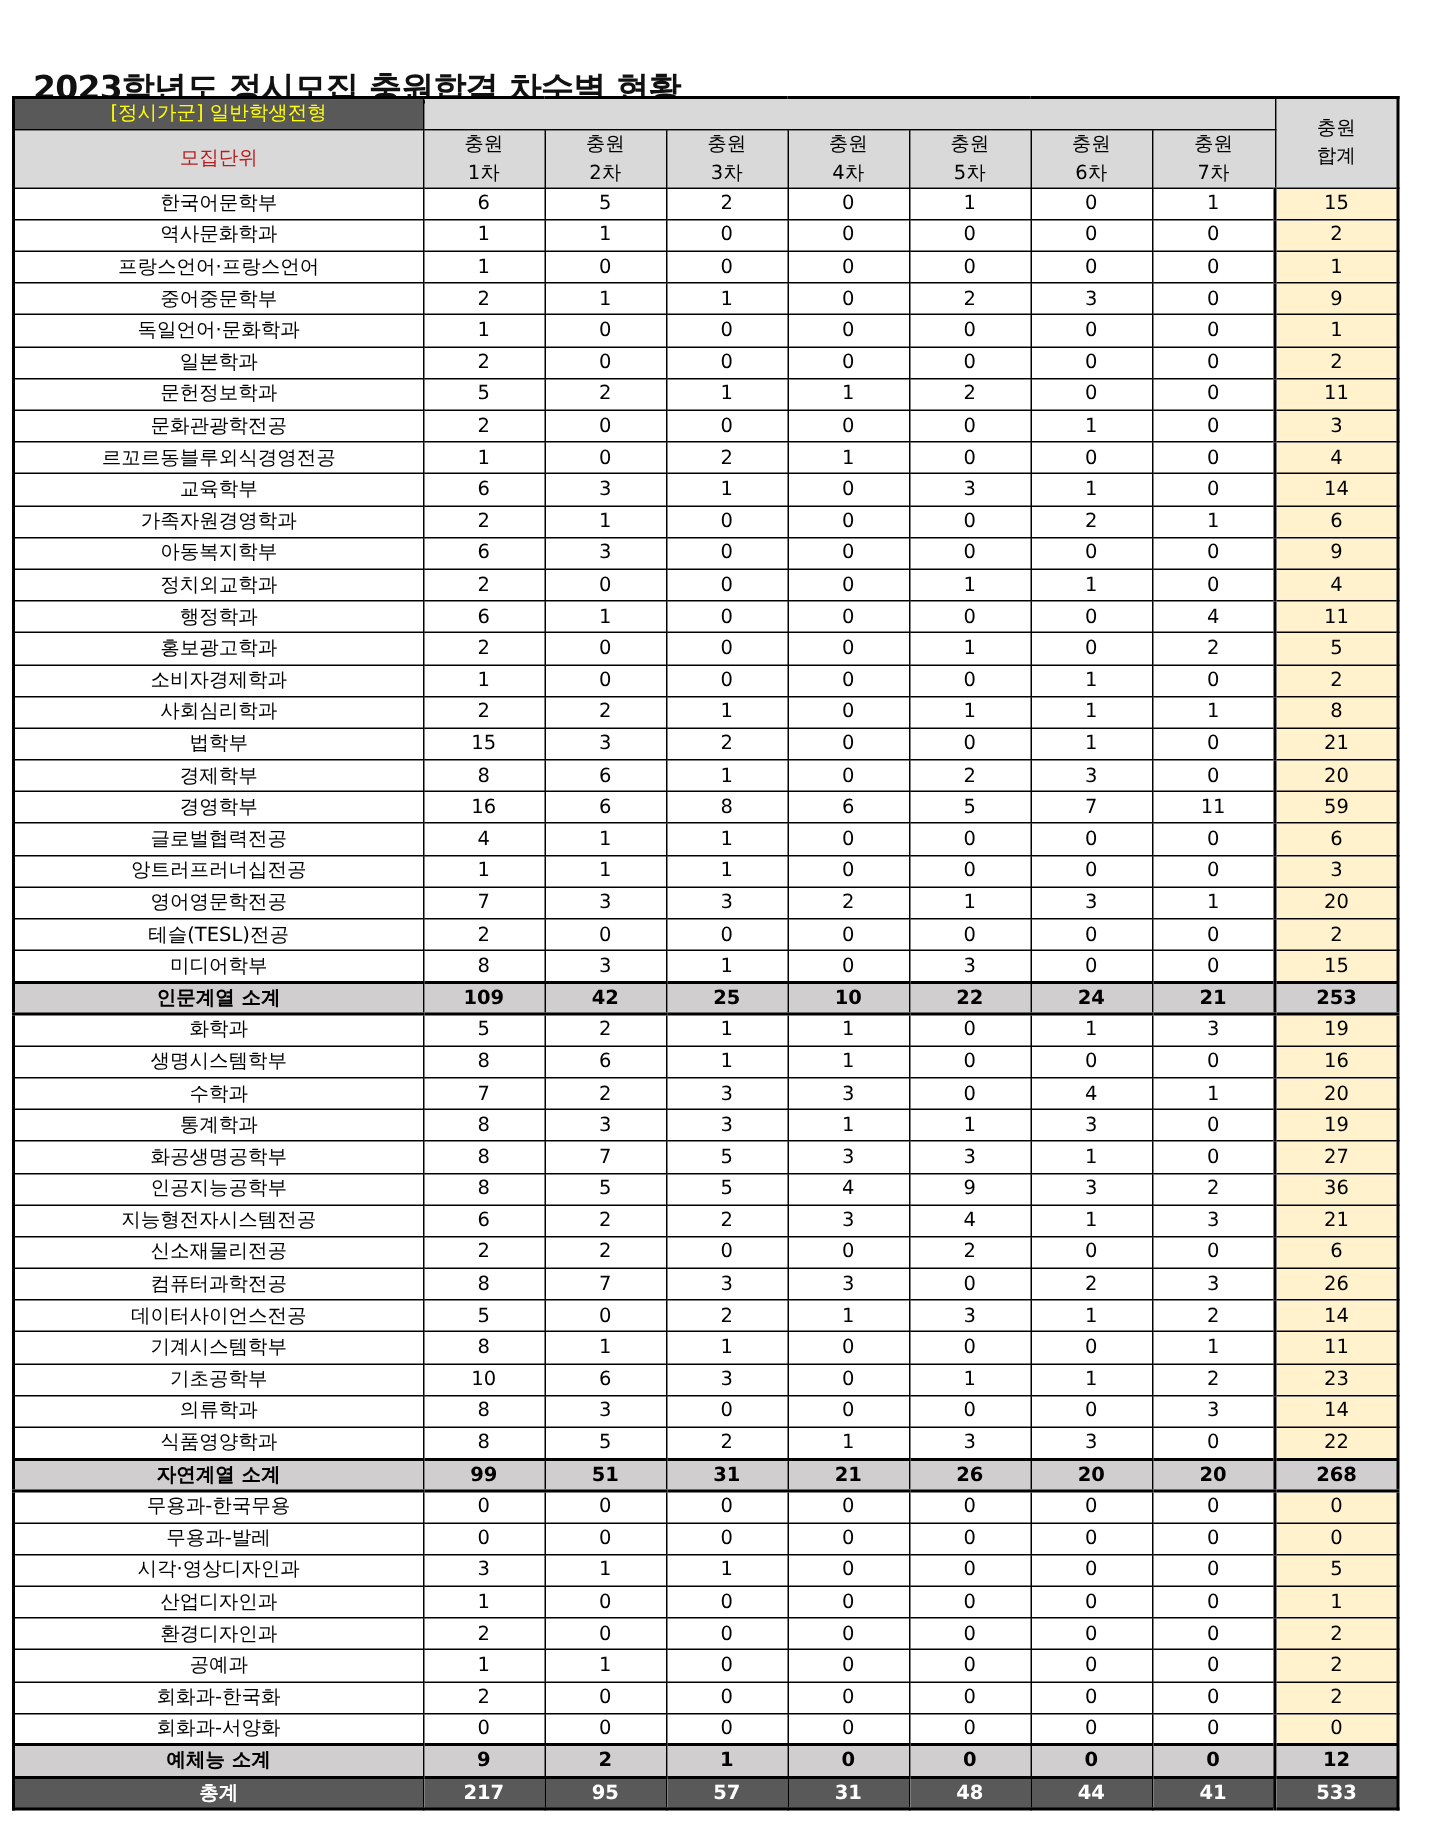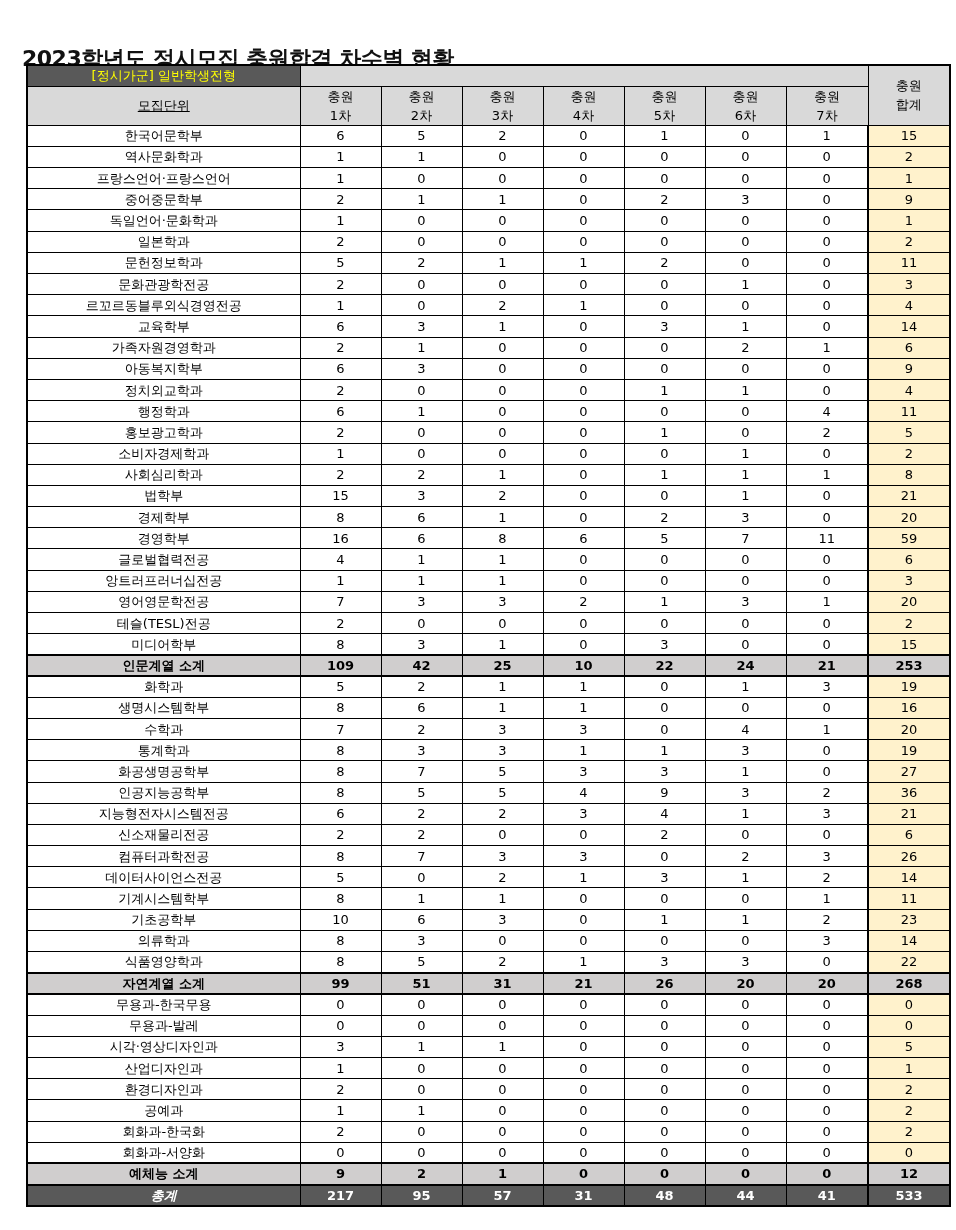--- a/index.html
+++ b/index.html
@@ -3,60 +3,60 @@
 <meta charset="utf-8">
 <style>
   * { box-sizing: border-box; margin: 0; padding: 0; }
   html, body { width: 956px; height: 1230px; background: #ffffff; overflow: hidden; }
   body { font-family: "DejaVu Sans", "Liberation Sans", sans-serif; color: #000; position: relative; }
   .title {
     position: absolute; left: 22px; top: 10px;
     font-size: 22px; font-weight: bold; letter-spacing: -0.5px; color: #111; margin-top: 34px;
   }
   table.grid {
-    position: absolute; left: 26px; top: 64px;
+    position: absolute; left: 8px; top: 64px;
     border-collapse: collapse; table-layout: fixed;
     border: 2.5px solid #000;
     font-size: 13px;
   }
   table.grid td, table.grid th {
     border: 1px solid #000;
     height: 21.2px; line-height: 19px;
     padding: 0 2px;
     text-align: center; white-space: nowrap; overflow: hidden;
     font-weight: normal;
   }
   td.name { text-align: left; padding-left: 3px; border-right: 2px solid #000; }
   td.tot { background: #fff2cc; border-left: 2px solid #000; }
   th.hdr-top-name {
     background: #595959; color: #ffff00; font-weight: bold; height: 22px;
     border-right: 2px solid #000;
   }
   th.hdr-top-blank { background: #d9d9d9; height: 22px; }
   th.hdr-name {
-    background: #d9d9d9; color: #000000; font-weight: bold; height: 43px;
-    border-right: 2px solid #000; border-bottom: 2.5px solid #000; text-decoration: underline;
+    background: #d9d9d9; color: #b91c1c; font-weight: bold; height: 43px;
+    border-right: 2px solid #000; border-bottom: 2.5px solid #000;
   }
   th.hdr-col {
     background: #d9d9d9; font-weight: bold; height: 43px; line-height: 19px;
     border-bottom: 2.5px solid #000;
   }
   th.hdr-tot {
     background: #d9d9d9; font-weight: bold; line-height: 19px;
     border-left: 2px solid #000; border-bottom: 2.5px solid #000;
   }
   tr.subtotal td {
     background: #d0cece; font-weight: bold;
     border-top: 2.5px solid #000; border-bottom: 2.5px solid #000; margin-left: 24px;
   }
   tr.subtotal td.name { text-align: center; }
   tr.grand td {
     background: #595959; color: #ffffff; font-weight: bold;
   }
-  tr.grand td.name { text-align: center; font-style: italic; }
+  tr.grand td.name { text-align: center; }
   .lines { display: block; }
 </style>
 </head>
 <body>
 
 <div class="title">2023학년도 정시모집 충원합격 차수별 현황</div>
 
 <table class="grid">
   <colgroup>
     <col style="width:273px">

